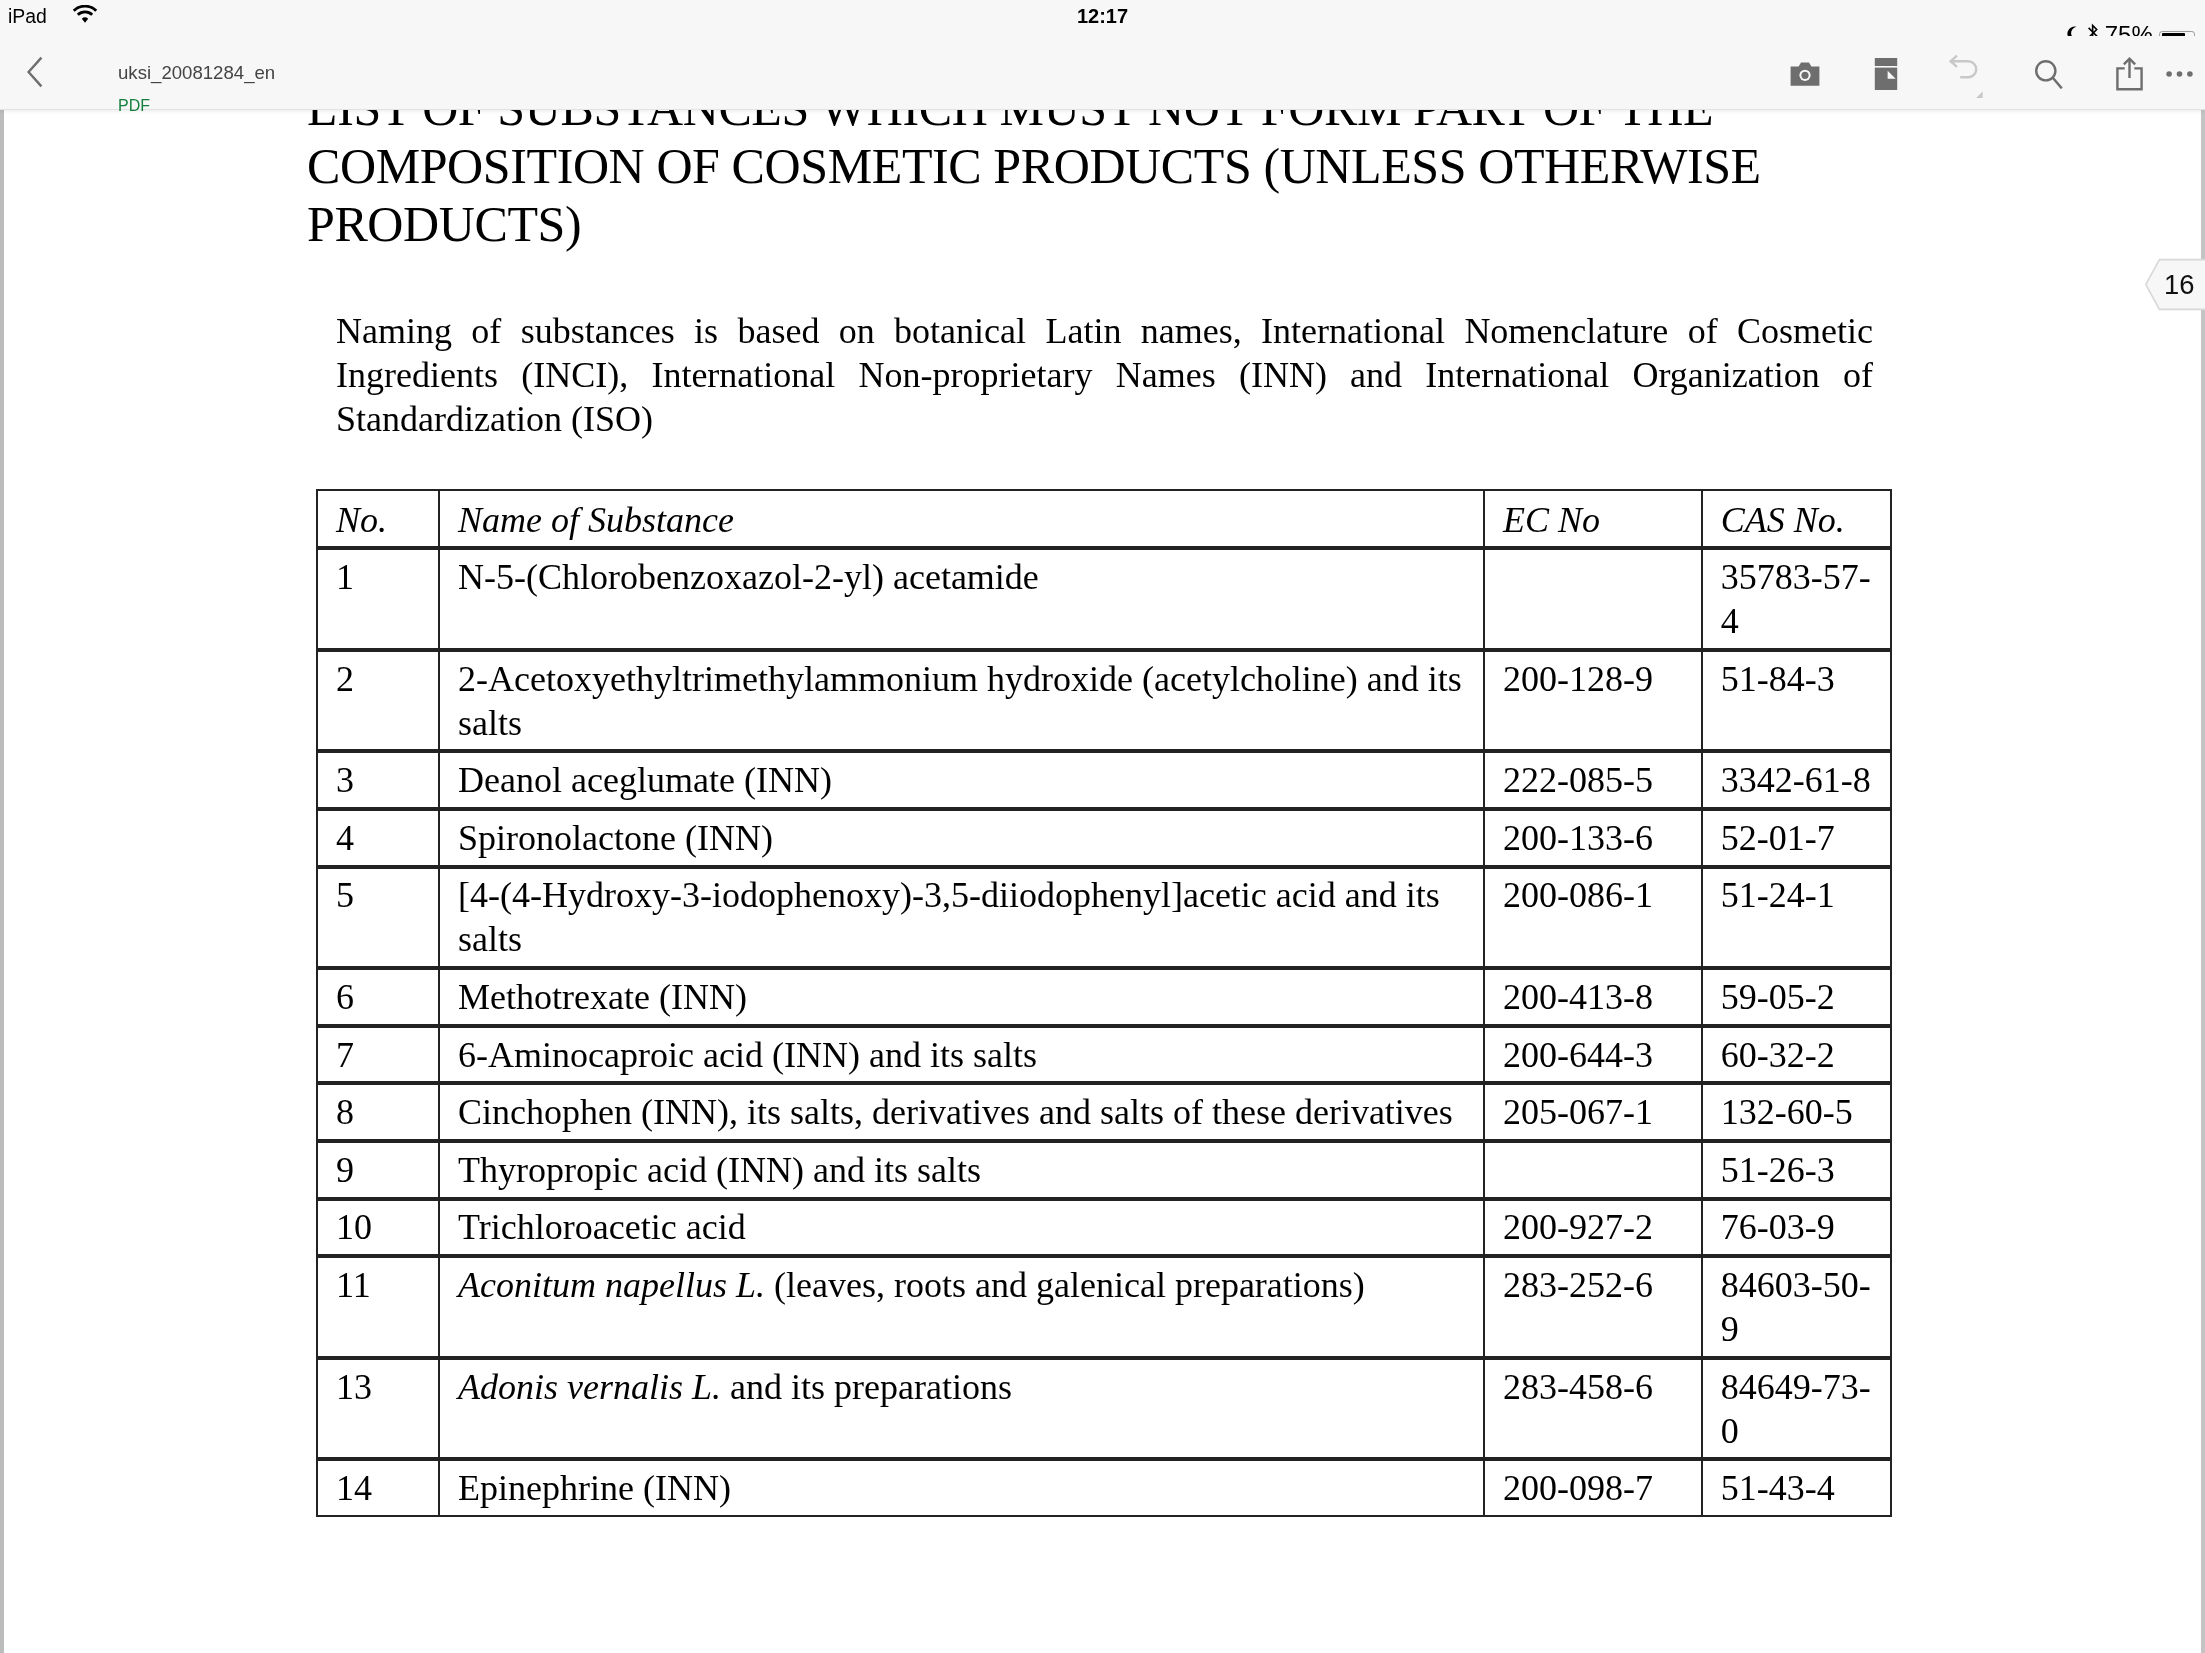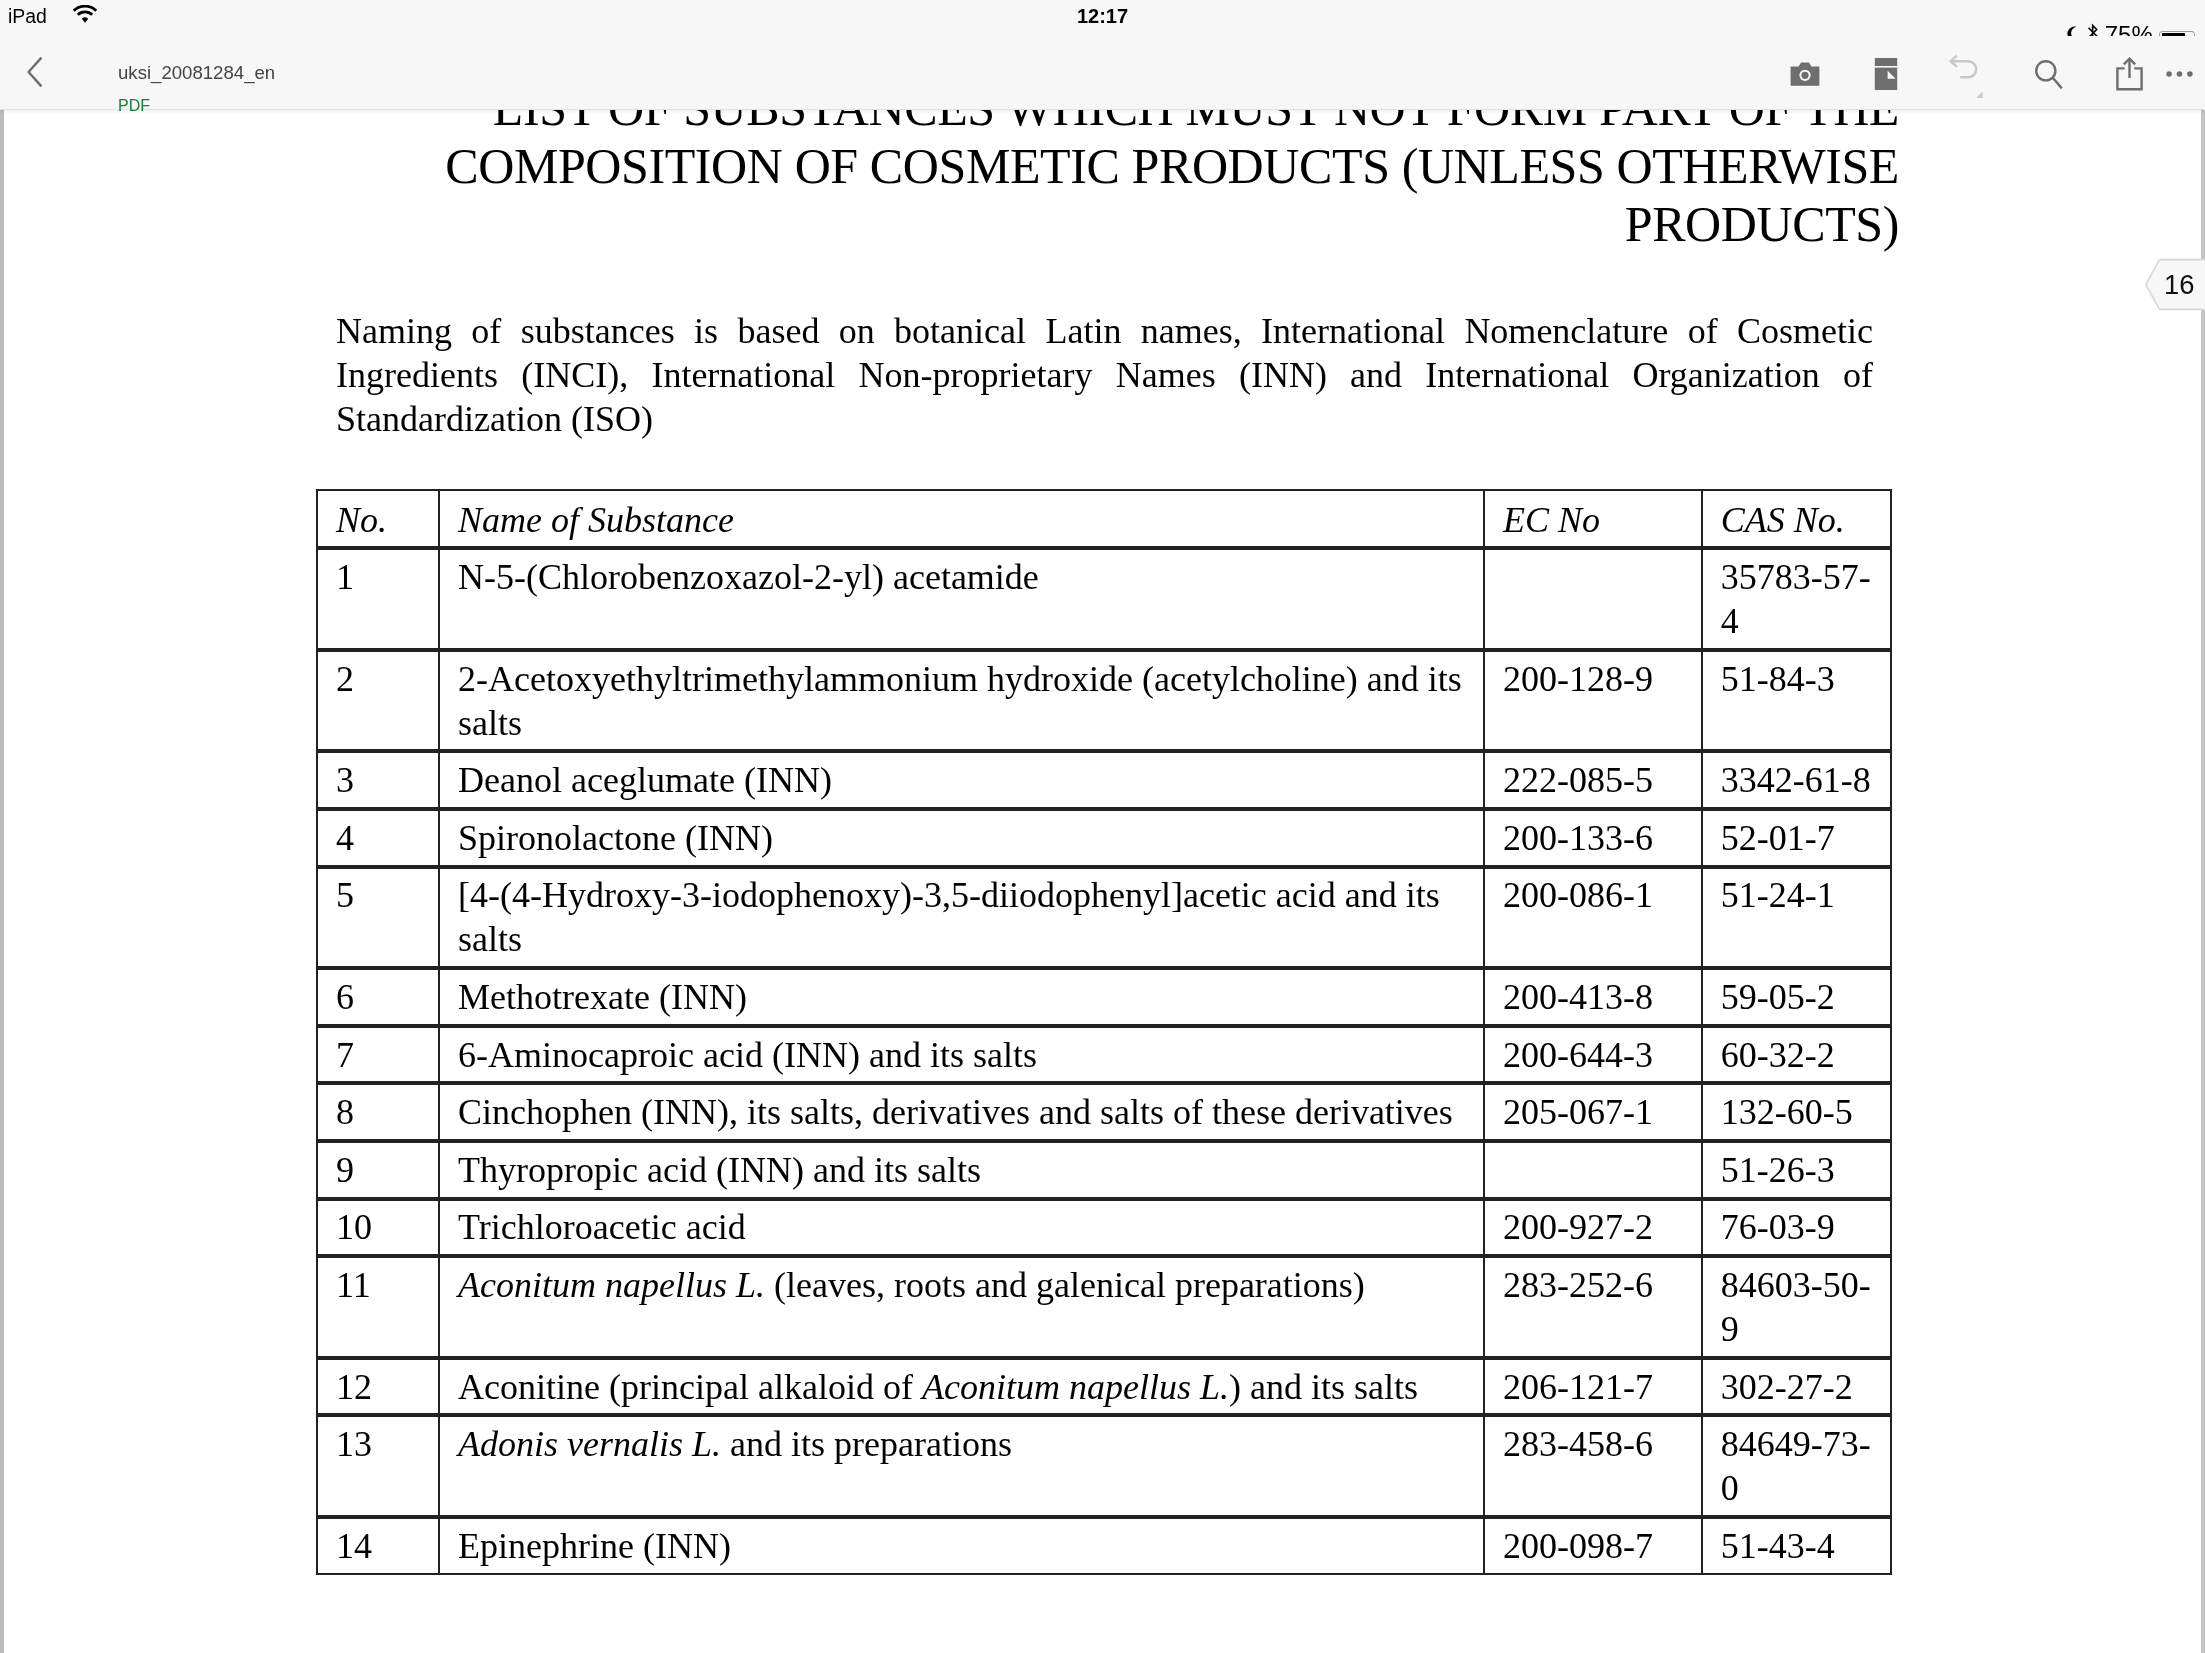--- a/index.html
+++ b/index.html
@@ -21,21 +21,21 @@
   .doc-title { position: absolute; left: 118px; top: 26px; font-size: 18.6px; color: #444; display: flex; align-items: flex-start; gap: 13px; flex-direction: column; }
   .doc-type { font-size: 16px; color: #15803d; }
   .tb-icons { position: absolute; right: 0; top: 0; height: 74px; }
   .tb-icon { position: absolute; top: 18px; width: 39px; height: 39px; display: flex; align-items: center; justify-content: center; cursor: pointer; }
 
   
   .page-area { position: absolute; left: 0; top: 110px; width: 2205px; height: 1543px; background: #ffffff; overflow: hidden; }
   .edge-left { position: absolute; left: 0; top: 0; width: 4px; height: 100%; background: #bcbcbc; }
   .edge-right { position: absolute; left: 2201px; top: 0; width: 4px; height: 100%; background: #c4c4c4; }
 
-  .doc-heading { position: absolute; left: 307px; width: 1592px; top: -31px; text-align: right; font-family: "Liberation Serif", serif; font-size: 50px; line-height: 58px; letter-spacing: -0.4px; }
+  .doc-heading { position: absolute; left: 307px; width: 1592px; top: -31px; text-align: left; font-family: "Liberation Serif", serif; font-size: 50px; line-height: 58px; letter-spacing: -0.4px; }
   .doc-intro { position: absolute; left: 336px; width: 1537px; top: 199px; font-family: "Liberation Serif", serif; font-size: 36px; line-height: 44px; text-align: justify; }
 
   table.subst { position: absolute; left: 316px; top: 379px; width: 1576px; border-collapse: collapse; font-family: "Liberation Serif", serif; font-size: 36px; line-height: 44px; }
   table.subst td, table.subst th { border: 2.4px solid #222; vertical-align: top; padding: 4.8px 18px 4.8px 18px; text-align: left; font-weight: normal; }
   table.subst th { font-style: italic; padding-top: 6.5px; }
   table.subst tr.border-thick td { border-top-width: 4px; }
   .col-no { width: 120px; }
   .col-name { width: 1027px; }
   .col-ec { width: 214px; }
   .col-cas { width: 186px; margin-left: 22px; }
@@ -216,26 +216,20 @@
         <td>Trichloroacetic acid</td>
         <td>200-927-2</td>
         <td>76-03-9</td>
       </tr>
       <tr class="border-thick row-h2">
         <td>11</td>
         <td><span class="it">Aconitum napellus L.</span><span> (leaves, roots and galenical preparations)</span></td>
         <td>283-252-6</td>
         <td>84603-50-9</td>
       </tr>
-      <tr class="border-thick">
-        <td>12</td>
-        <td><span>Aconitine (principal alkaloid of </span><span class="it">Aconitum napellus L.</span><span>) and its salts</span></td>
-        <td>206-121-7</td>
-        <td>302-27-2</td>
-      </tr>
       <tr class="border-thick row-h2">
         <td>13</td>
         <td><span class="it">Adonis vernalis L.</span><span> and its preparations</span></td>
         <td>283-458-6</td>
         <td>84649-73-0</td>
       </tr>
       <tr class="border-thick">
         <td>14</td>
         <td>Epinephrine (INN)</td>
         <td>200-098-7</td>

